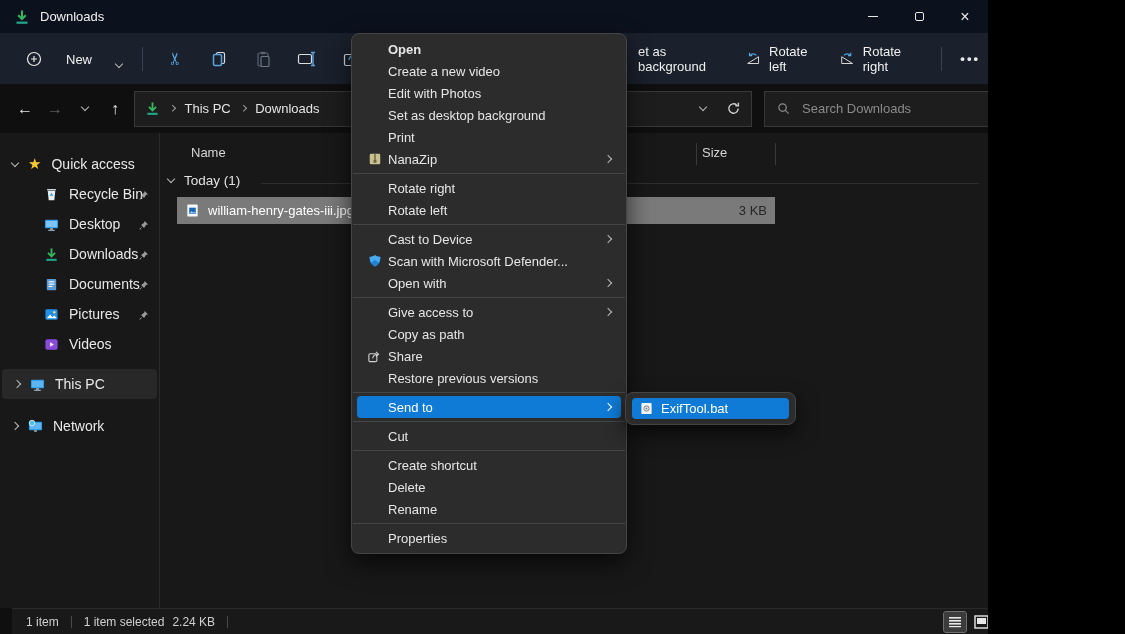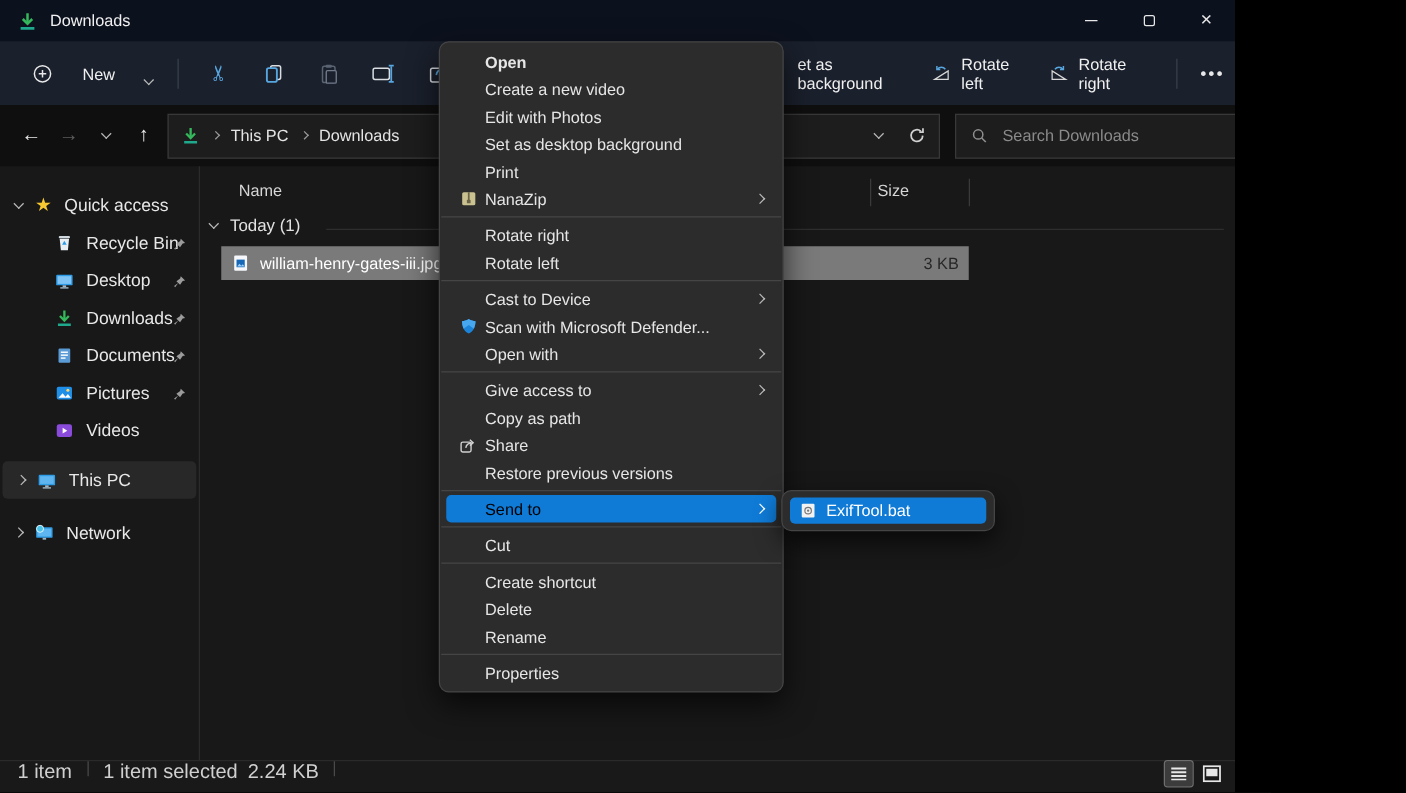--- a/index.html
+++ b/index.html
@@ -68,37 +68,37 @@
   .col-div{position:absolute;top:10px;width:1px;height:22px;background:#3a3a3a;}
   .group-row{position:absolute;left:8px;top:40px;display:flex;align-items:center;font-size:13.5px;color:#e2e2e2;}
   .group-row .chev{margin-right:10px;}
   .group-line{position:absolute;top:50px;left:101px;right:9px;height:1px;background:#2e2e2e;}
   .file-row{position:absolute;left:17px;top:64px;width:598px;height:27px;background:#7a7a7a;
     display:flex;align-items:center;padding:0 8px;}
   .file-row .fname{font-size:13px;color:#ffffff;margin-left:8px;}
   .file-row .fsize{margin-left:auto;font-size:13px;color:#262626;}
 
   
-  .statusbar{position:absolute;left:0;bottom:0;width:100%;height:26px;background:#191919;
-    border-top:1px solid #2a2a2a;display:flex;align-items:flex-start;padding:0 8px 0 14px;font-size:16px;color:#d0d0d0;}
+  .statusbar{position:absolute;left:12px;bottom:0;width:100%;height:26px;background:#191919;
+    border-top:1px solid #2a2a2a;display:flex;align-items:center;padding:0 8px 0 14px;font-size:12px;color:#d0d0d0;}
   .sb-div{width:1px;height:12px;background:#4a4a4a;margin:0 12px;}
   .sb-right{margin-left:auto;display:flex;gap:4px;}
   .view-btn{width:22px;height:20px;display:flex;align-items:center;justify-content:center;border-radius:2px;}
   .view-btn.active{background:#3c3c3c;outline:1px solid #6e6e6e;}
 
   
   .cmenu{position:absolute;left:351px;top:33px;width:276px;background:#2c2c2c;border:1px solid #454545;
     border-radius:8px;padding:4px 0;box-shadow:0 10px 24px rgba(0,0,0,.65);z-index:50;}
   .mi{height:22px;margin:0 5px;border-radius:4px;display:flex;align-items:center;padding:0 8px 0 4px;
     font-size:13px;color:#e6e6e6;}
   .mi .mi-icon{width:27px;flex:none;display:flex;justify-content:center;align-items:center;}
   .mi .mi-label{flex:1;}
   .mi .mi-arrow{flex:none;display:flex;align-items:center;margin-right:2px;}
   .mi.bold .mi-label{font-weight:bold;}
-  .mi.active{background:#0f7bd7;color:#000000;}
+  .mi.active{background:#0f7bd7;color:#ffffff;}
   .mi.active .chev{border-color:#ffffff;}
   .msep{height:1px;background:#454545;margin:3px 1px;}
 
   
   .submenu{position:absolute;left:625px;top:392px;width:171px;background:#2c2c2c;border:1px solid #454545;
     border-radius:8px;padding:5px 6px;box-shadow:0 8px 20px rgba(0,0,0,.65);z-index:60;}
   .sub-item{height:21px;background:#0f7bd7;border-radius:4px;display:flex;align-items:center;
     padding:0 8px;font-size:13px;color:#ffffff;}
   .sub-item .lbl{margin-left:8px;}
 </style>

